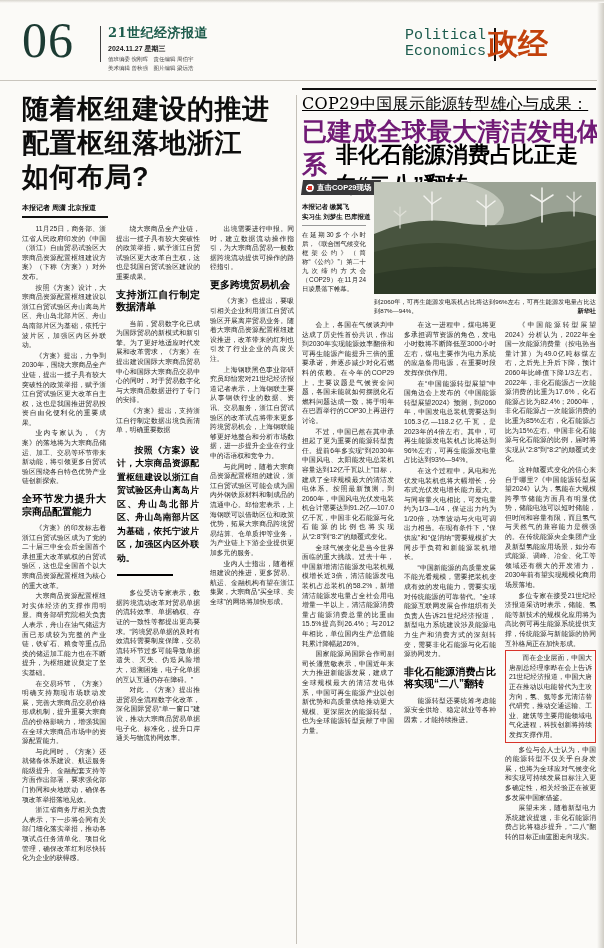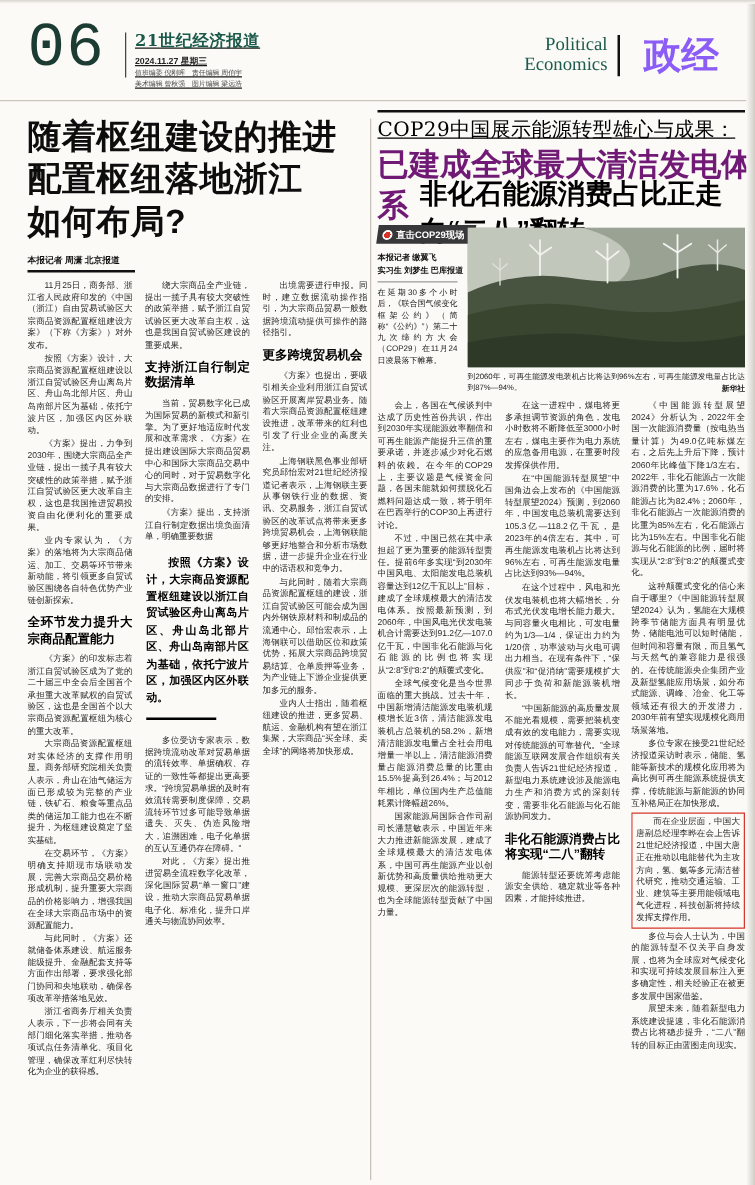--- a/index.html
+++ b/index.html
@@ -3,31 +3,31 @@
 <meta charset="utf-8">
 <style>
   html,body{margin:0;padding:0;background:#e9e7e1;}
   .page{position:relative;width:604px;height:948px;background:#fbfaf7;overflow:hidden;
         font-family:"Liberation Sans",sans-serif;color:#1a1a1a;}
   .edge-right{position:absolute;right:0;top:0;width:7px;height:100%;
         background:linear-gradient(to right,#fbfaf7,#cfccc4);}
   .edge-top{position:absolute;left:0;top:0;width:100%;height:3px;
         background:linear-gradient(#d8d5ce,#fbfaf7);}
   
-  .page-number{position:absolute;left:22px;top:14px;font-family:Liberation Mono, monospace;
+  .page-number{position:absolute;left:22px;top:14px;font-family:Liberation Serif, serif;
         font-size:50px;line-height:52px;color:#1c3b33;font-weight:400;letter-spacing:1px;}
   .hdr-div1{position:absolute;left:100px;top:26px;width:1px;height:36px;background:#444;}
-  .masthead-block{position:absolute;left:108px;top:24px;text-decoration:underline;}
+  .masthead-block{position:absolute;left:108px;top:24px;}
   .masthead{font-family:"DejaVu Serif",serif;font-weight:700;font-size:13px;color:#1b5a4a;letter-spacing:.5px;}
   .issue-date{font-size:7px;font-weight:700;color:#222;margin-top:2px;}
   .credits{font-size:5.5px;color:#444;margin-top:2px;line-height:7px;}
   .section-en{position:absolute;right:118px;top:28px;text-align:right;
-        font-family:Liberation Serif, serif;font-size:15px;line-height:16px;color:#1d5c4e;}
+        font-family:Liberation Mono, monospace;font-size:15px;line-height:16px;color:#1d5c4e;}
   .hdr-div2{position:absolute;right:108px;top:28px;width:2px;height:33px;background:#111;}
-  .section-cn{position:absolute;right:29px;top:24px;font-size:30px;font-weight:800;color:#8b5cf6;}
+  .section-cn{position:absolute;right:56px;top:24px;font-size:30px;font-weight:800;color:#c2410c;}
   .hdr-rule{position:absolute;left:0;top:80px;width:100%;height:1px;background:#c9c5bd;}
   .article-div{position:absolute;left:296px;top:95px;width:1px;height:849px;background:#c4c0b8;}
   
   .l-headline{position:absolute;left:22px;top:92px;font-size:27px;line-height:34px;
         font-weight:800;color:#0d0d0d;letter-spacing:.5px;}
   .l-byline{position:absolute;left:22px;top:203px;font-size:7px;font-weight:700;color:#111;}
   .l-byline-rule{position:absolute;left:22px;top:216px;width:86px;height:2px;background:#111;}
   
   .r-toprule{position:absolute;left:302px;top:88px;width:294px;height:2px;background:#111;}
   .r-h1a{position:absolute;left:302px;top:94px;font-family:"DejaVu Serif",serif;

